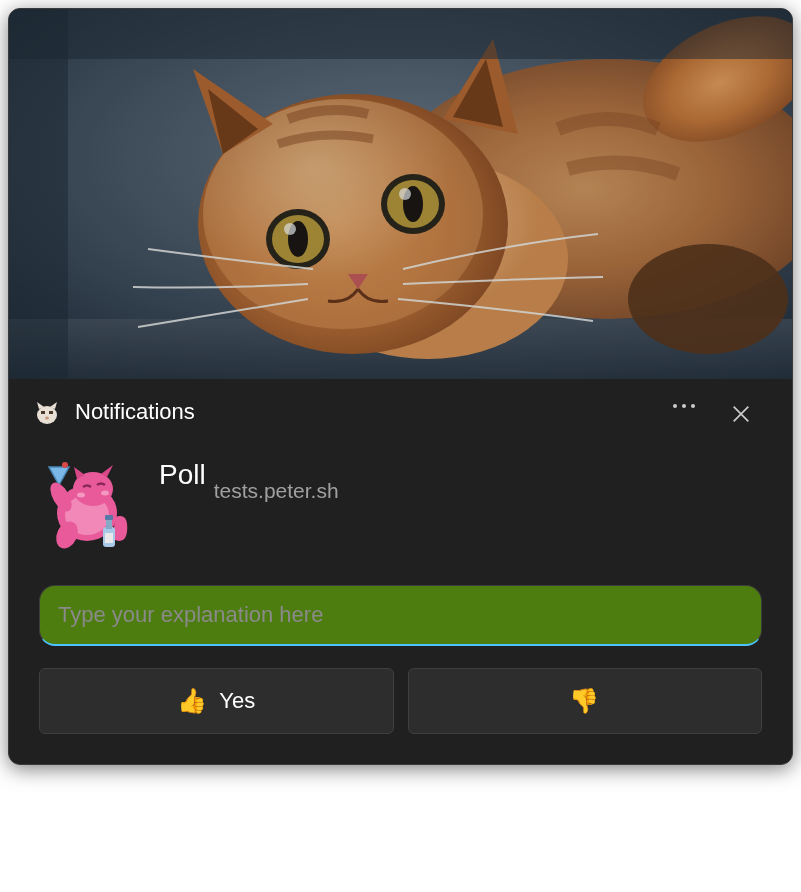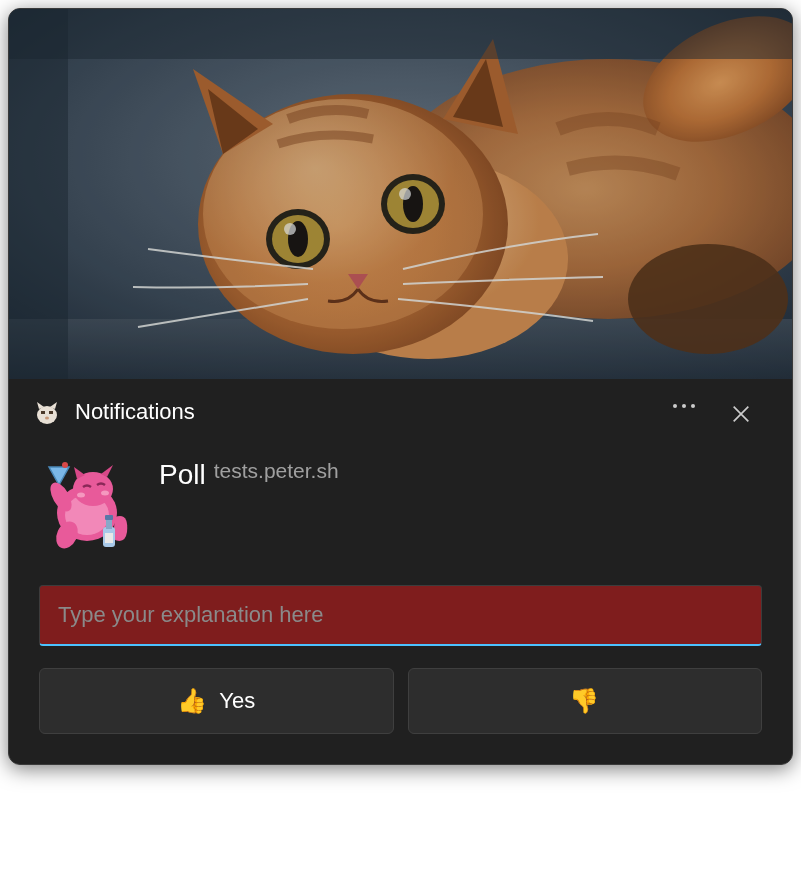--- a/index.html
+++ b/index.html
@@ -94,31 +94,31 @@
     }
     .body-text {
       color: #cfcfcf;
       font-size: 24px;
       font-weight: 400;
     }
     .source {
       color: #a0a0a0;
       font-size: 21px;
       font-weight: 400;
-      margin-top: 0;
+      margin-top: 20px;
     }
     .input-row {
       padding: 22px 30px 8px 30px;
     }
     .explanation-input {
       width: 100%;
-      background: #7f1d1d;
+      background: #4d7c0f;
       border: 1px solid #3c3c3c;
       border-bottom: 2px solid #4cc2ff;
-      border-radius: 4px;
+      border-radius: 16px;
       padding: 16px 18px;
       color: #ffffff;
       font-size: 22px;
       font-family: inherit;
       outline: none;
     }
     .explanation-input::placeholder {
       color: #8a8a8a;
     }
     .button-row {

